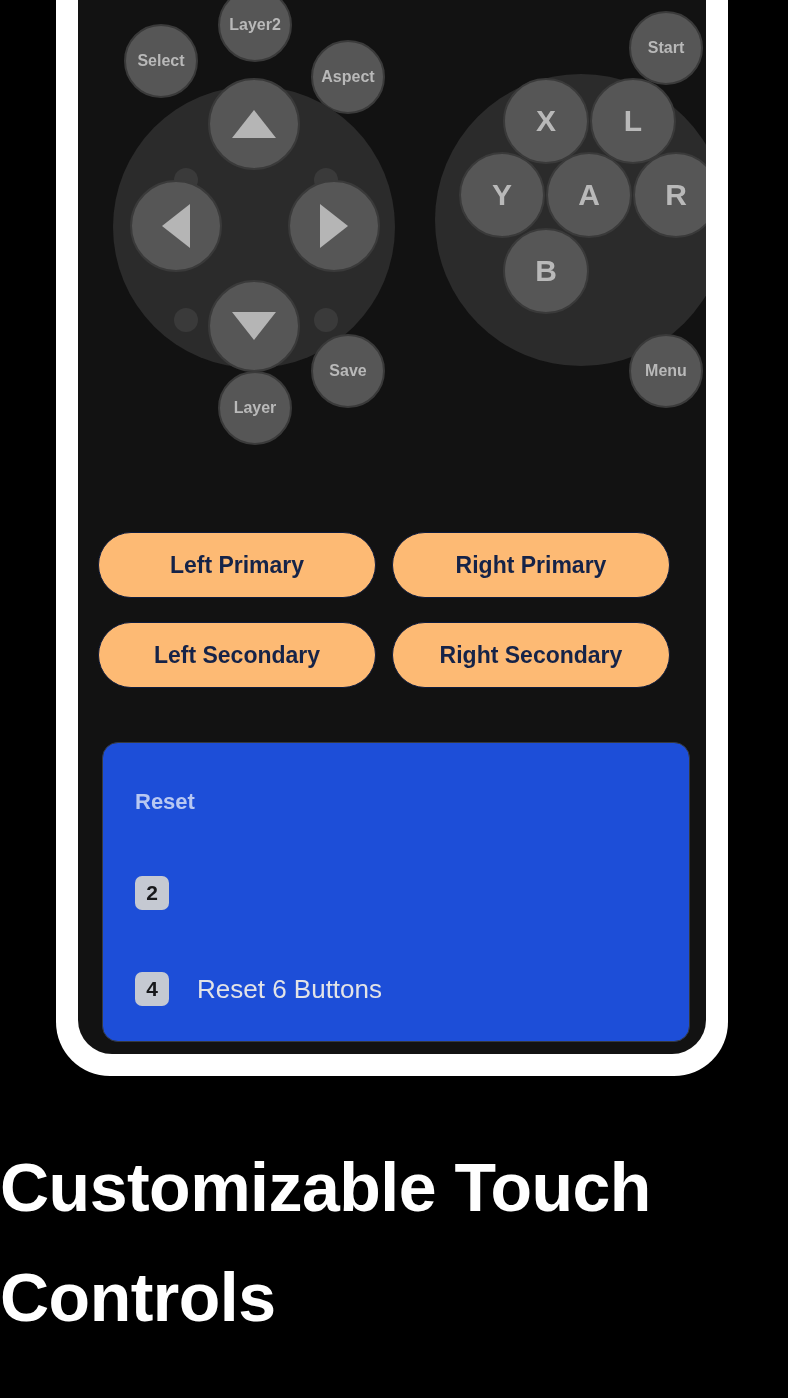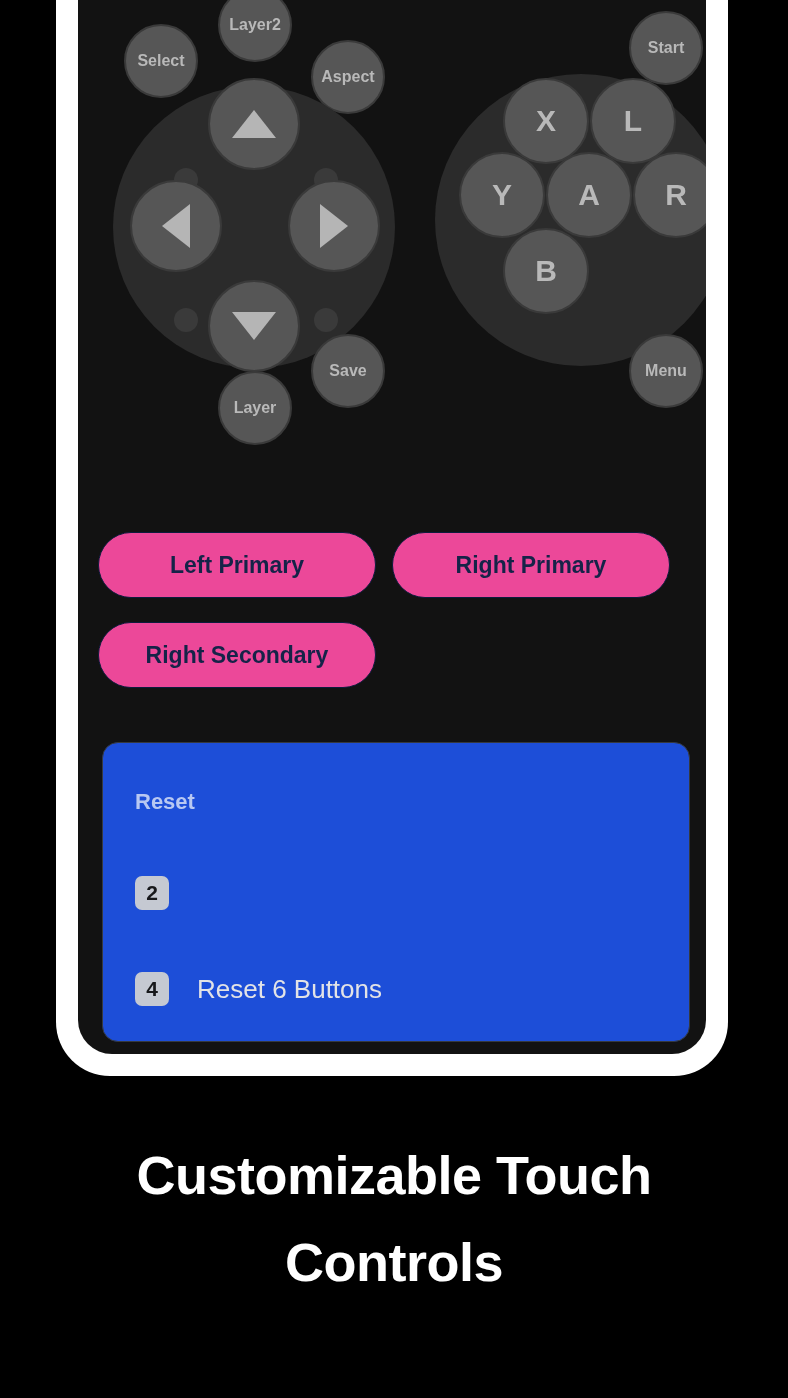--- a/index.html
+++ b/index.html
@@ -84,21 +84,21 @@
     top: 574px;
     width: 632px;
     display: flex;
     flex-wrap: wrap;
     gap: 24px 16px;
   }
   .pill {
     width: 278px;
     height: 66px;
     border-radius: 33px;
-    background: #ec4899;
+    background: #fdba74;
     border: 1px solid #0d1b3d;
     color: #152348;
     font-size: 23px;
     font-weight: bold;
     display: flex;
     align-items: center;
     justify-content: center;
     user-select: none;
   }
 
@@ -143,23 +143,23 @@
     color: #e3e3e6;
     font-size: 26px;
   }
 
   
   #caption {
     position: absolute;
     left: 0;
     top: 1132px;
     width: 788px;
-    text-align: center;
+    text-align: left;
     color: #ffffff;
-    font-size: 54px;
+    font-size: 68px;
     font-weight: bold;
     line-height: 1.62;
     letter-spacing: -0.5px;
   }
 </style>
 </head>
 <body>
 
 <div id="phone-frame">
   <div id="phone-screen">
@@ -233,20 +233,23 @@
     </div>
 
     <div id="pill-grid">
       <div class="pill">
         <span>Left Primary</span>
       </div>
       <div class="pill">
         <span>Right Primary</span>
       </div>
       <div class="pill">
+        <span>Left Secondary</span>
+      </div>
+      <div class="pill">
         <span>Right Secondary</span>
       </div>
     </div>
 
     <div id="reset-card">
       <div id="reset-title">Reset</div>
 
       <div class="reset-row" style="margin-top:30px;">
         <div class="num-badge">2</div>
       </div>

